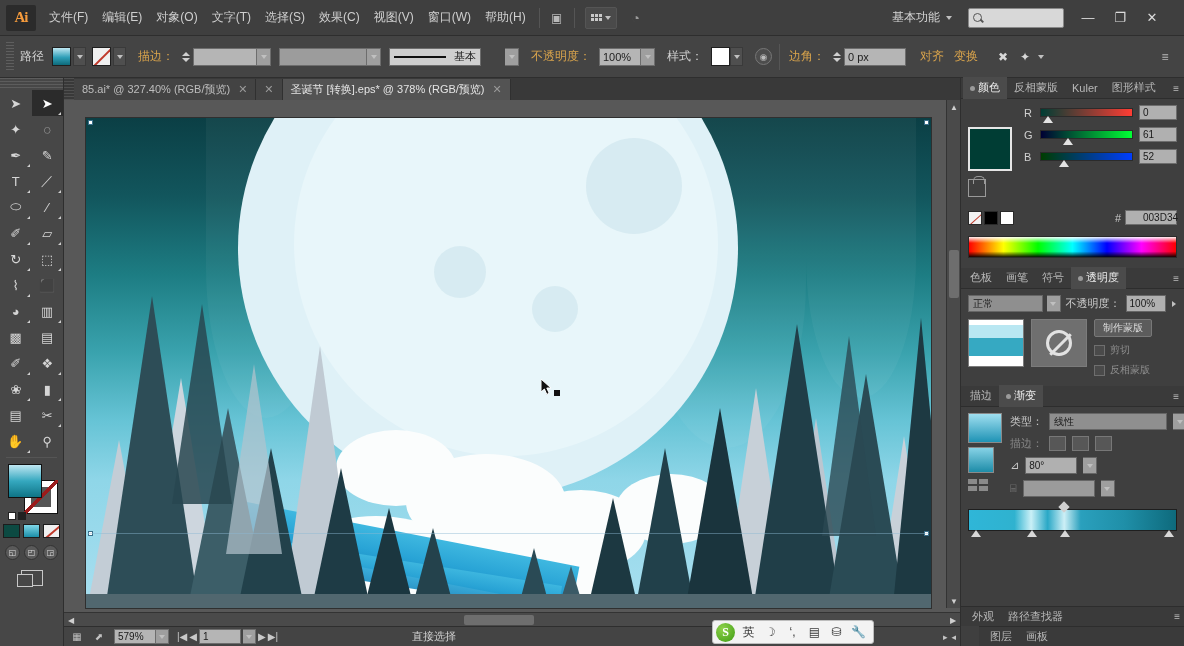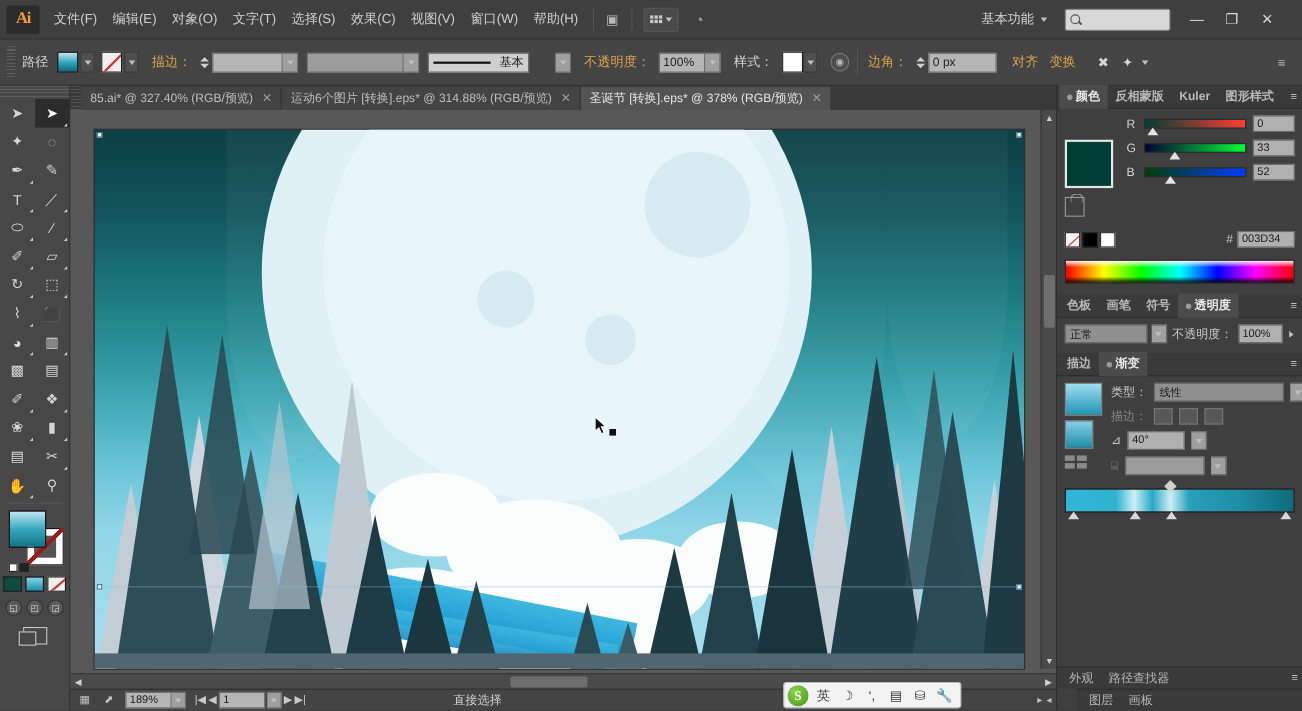--- a/index.html
+++ b/index.html
@@ -244,21 +244,21 @@
   .st-text { margin-left: 130px; font-size: 11px; color: #d0d0d0; }
   .st-right { margin-left: auto; display:flex; gap:4px; padding-right:4px; color:#c5c5c5; font-size:9px;}
 
   
   .rightdock {
     position: absolute; right: 0; top: 78px; width: 224px; height: 568px;
     background: #3f3f3f; border-left: 1px solid #2e2e2e;
   }
   .pnl-tabs {
     display: flex; align-items: center; height: 21px; background: #3a3a3a;
-    border-bottom: 1px solid #2d2d2d; padding-left: 2px; font-weight: bold;
+    border-bottom: 1px solid #2d2d2d; padding-left: 2px;
   }
   .pnl-tab {
     font-size: 11px; color: #b8b8b8; padding: 3px 7px 4px; white-space: nowrap;
   }
   .pnl-tab.active { background: #4b4b4b; color: #eaeaea; }
   .pnl-tab .dot { display:inline-block; width:5px;height:5px;border-radius:50%;
      background:#9a9a9a; margin-right:3px; vertical-align:middle;}
   .pnl-menu { margin-left: auto; padding-right: 5px; color:#bbb; font-size:10px;}
   .pnl-body { padding: 6px 7px; }
 
@@ -283,21 +283,21 @@
   .spectrum {
     height: 22px; margin-top: 5px; border: 1px solid #2b2b2b;
     background:
       linear-gradient(to bottom, rgba(255,255,255,.95) 0%, rgba(255,255,255,0) 30%, rgba(0,0,0,0) 72%, rgba(0,0,0,.9) 100%),
       linear-gradient(to right,#ff0000,#ffff00,#00ff00,#00ffff,#0000ff,#ff00ff,#ff0000);
   }
   .noneblackwhite { display:flex; gap:2px; align-items:center;}
   .nbw { width: 14px; height: 14px; border: 1px solid #2a2a2a; }
   .hex-row { display:flex; align-items:center; gap:4px; margin-left:auto;}
   .hex-field { width: 52px; height: 15px; background:#b0b0b0;border:1px solid #6d6d6d;
-    color:#1a1a1a;font-size:10px;display:flex;align-items:center;padding-left:3px;}
+    color:#1a1a1a;font-size:10px;display:flex;align-items:center;padding-left:17px;}
 
   
   .tp-row { display:flex; align-items:center; gap:5px; }
   .tp-blend { width: 78px; height:17px; background:#8f8f8f;border:1px solid #666;color:#1a1a1a;
      font-size:10px;display:flex;align-items:center;padding-left:4px;}
   .tp-blend-drop { width:14px;height:17px;background:#9f9f9f;border:1px solid #666;border-left:none;
     display:flex;align-items:center;justify-content:center;margin-left:-1px;}
   .tp-op-field { width:42px;height:17px;background:#b0b0b0;border:1px solid #666;color:#1a1a1a;
      font-size:10px;display:flex;align-items:center;padding-left:3px;}
   .thumbs-row { display:flex; align-items:flex-start; gap:7px; margin-top:7px;}
@@ -487,21 +487,20 @@
     <div class="mb-icon" style="margin-left:auto;margin-right:8px;">≡</div>
   </div>
 
   <div class="tabbar">
     <div class="tab-grip"></div>
     <div class="tab">
       <span>85.ai* @ 327.40% (RGB/预览)</span>
       <span class="x">✕</span>
     </div>
     <div class="tab">
-      <span>运动6个图片 [转换].eps* @ 314.88% (RGB/预览)</span>
       <span class="x">✕</span>
     </div>
     <div class="tab active">
       <span>圣诞节 [转换].eps* @ 378% (RGB/预览)</span>
       <span class="x">✕</span>
     </div>
   </div>
 
   <div class="toolbar">
     <div class="tb-grip"></div>
@@ -639,21 +638,21 @@
   <div class="hscroll" style="left:64px;width:896px;bottom:20px;">
     <div class="scroll-arrow" style="left:0;">◀</div>
     <div class="thumb"></div>
     <div class="scroll-arrow" style="right:0;">▶</div>
   </div>
 
   <div class="statusbar">
     <div class="st-ico">▦</div>
     <div class="st-ico">⬈</div>
     <div class="zoom-combo">
-      <div class="zoom-field">189%</div>
+      <div class="zoom-field">579%</div>
       <div class="zoom-drop">
           <span class="caret"></span>
         </div>
     </div>
     <div class="pg-nav">
       <span>|◀</span>
       <span>◀</span>
       <div class="pg-field">1</div>
       <div class="zoom-drop">
           <span class="caret"></span>
@@ -692,21 +691,21 @@
           <span class="ramp" style="background:linear-gradient(to right,#003d34,#ff3d34);">
             <span class="knob" style="left:2px;"></span>
           </span>
           <span class="val-field">0</span>
         </div>
         <div class="color-row">
           <span class="ch">G</span>
           <span class="ramp" style="background:linear-gradient(to right,#000034,#00ff34);">
             <span class="knob" style="left:24%;"></span>
           </span>
-          <span class="val-field">33</span>
+          <span class="val-field">61</span>
         </div>
         <div class="color-row">
           <span class="ch">B</span>
           <span class="ramp" style="background:linear-gradient(to right,#003d00,#003dff);">
             <span class="knob" style="left:20%;"></span>
           </span>
           <span class="val-field">52</span>
         </div>
       </div>
 
@@ -739,20 +738,37 @@
     </div>
     <div class="pnl-body">
       <div class="tp-row">
         <div class="tp-blend">正常</div>
         <div class="tp-blend-drop">
             <span class="caret"></span>
           </div>
         <div class="gr-label">不透明度：</div>
         <div class="tp-op-field">100%</div>
         <span class="caret" style="transform:rotate(-90deg);"></span>
+      </div>
+      <div class="thumbs-row">
+        <div class="tp-thumb"></div>
+        <div class="tp-mask">
+          <span class="no-sign"></span>
+        </div>
+        <div>
+          <div class="mask-btn">制作蒙版</div>
+          <div class="chk-row">
+            <span class="chk"></span>
+            <span>剪切</span>
+          </div>
+          <div class="chk-row">
+            <span class="chk"></span>
+            <span>反相蒙版</span>
+          </div>
+        </div>
       </div>
     </div>
 
     <div class="pnl-tabs" style="margin-top:3px;">
       <div class="pnl-tab">描边</div>
       <div class="pnl-tab active">
         <span class="dot"></span><span>渐变</span>
       </div>
       <div class="pnl-menu">≡</div>
     </div>
@@ -777,21 +793,21 @@
               </span>
           </div>
           <div class="gr-row">
             <span class="gr-label" style="color:#888;">描边：</span>
             <span class="gr-stroke-btn"></span>
             <span class="gr-stroke-btn"></span>
             <span class="gr-stroke-btn"></span>
           </div>
           <div class="gr-row">
             <span class="gr-label">⊿</span>
-            <span class="gr-angle">40°</span>
+            <span class="gr-angle">80°</span>
             <span class="gr-drop">
                 <span class="caret"></span>
               </span>
           </div>
           <div class="gr-row">
             <span class="gr-label" style="color:#888;">⌸</span>
             <span class="gr-angle" style="width:72px;background:#9b9b9b;"></span>
             <span class="gr-drop">
                 <span class="caret"></span>
               </span>

